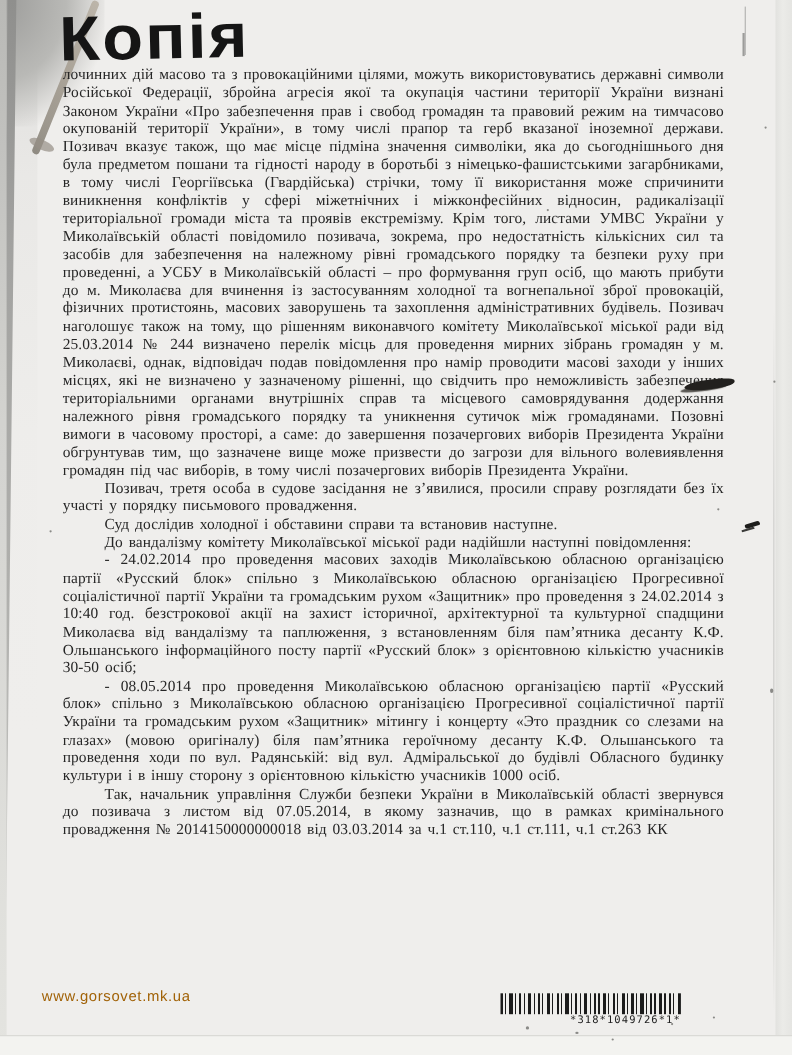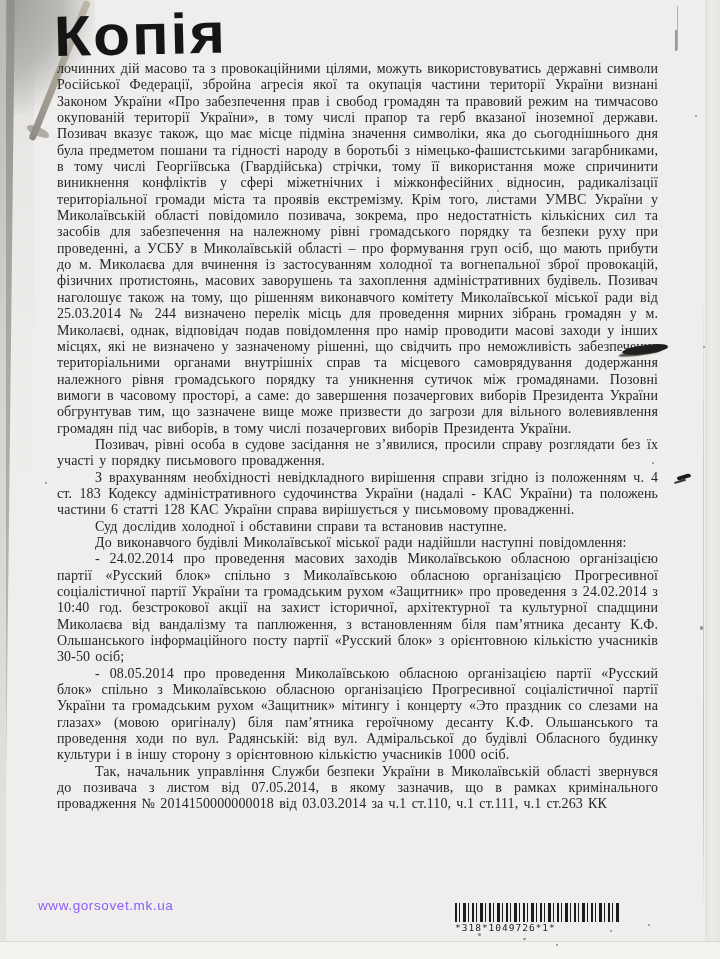--- a/index.html
+++ b/index.html
@@ -48,23 +48,23 @@
     background:linear-gradient(90deg,rgba(45,45,43,.8),rgba(35,35,33,.85) 55%,rgba(45,45,43,.75) 85%,rgba(70,70,68,.35));}
 
   .ink-smudge{position:absolute;left:622px;top:345px;width:46px;height:9px;z-index:6;
     background:#22201e;border-radius:60% 40% 55% 45%;transform:rotate(-6deg);
     box-shadow:-6px 3px 1px -2px #565450;}
   .pen-mark{position:absolute;left:677px;top:475px;width:14px;height:4px;z-index:6;
     background:#1d1d1b;border-radius:2px 4px 2px 3px;transform:rotate(-17deg);
     box-shadow:-5px 3px 0 -1px #3a3a38;}
 
   .watermark{position:absolute;left:38px;top:898px;z-index:4;
-    font-family:"Liberation Sans",sans-serif;font-size:13.5px;letter-spacing:.6px;color:#8b5cf6;}
+    font-family:"Liberation Sans",sans-serif;font-size:13.5px;letter-spacing:.6px;color:#a16207;}
 
-  .barcode{position:absolute;left:455px;top:903px;width:164px;z-index:4;text-align:left;}
+  .barcode{position:absolute;left:455px;top:903px;width:164px;z-index:4;text-align:right;}
   .barcode-bars{width:164px;height:19px;
     background:repeating-linear-gradient(90deg,
       #1b1b1b 0px,#1b1b1b 2px,#efeeec 2px,#efeeec 4px,
       #1b1b1b 4px,#1b1b1b 5px,#efeeec 5px,#efeeec 8px,
       #1b1b1b 8px,#1b1b1b 11px,#efeeec 11px,#efeeec 13px,
       #1b1b1b 13px,#1b1b1b 14px,#efeeec 14px,#efeeec 17px);}
   .barcode-label{margin-top:0;font-family:"DejaVu Sans Mono",monospace;
     font-size:9.5px;letter-spacing:1px;color:#222;}
 
   .speck{position:absolute;border-radius:50%;background:#8a8a87;z-index:2;}
@@ -84,24 +84,23 @@
   <div class="crease-top-right"></div>
   <div class="crease-top-right2"></div>
 
   <div class="fold-mark"></div>
   <div class="fold-smudge"></div>
 
   <div class="stamp">Копія</div>
 
   <div class="doc-body">
       <p class="para">лочинних дій масово та з провокаційними цілями, можуть використовуватись державні символи Російської Федерації, збройна агресія якої та окупація частини території України визнані Законом України «Про забезпечення прав і свобод громадян та правовий режим на тимчасово окупованій території України», в тому числі прапор та герб вказаної іноземної держави. Позивач вказує також, що має місце підміна значення символіки, яка до сьогоднішнього дня була предметом пошани та гідності народу в боротьбі  з німецько-фашистськими загарбниками, в тому числі Георгіївська (Гвардійська) стрічки, тому її використання може спричинити виникнення конфліктів у сфері міжетнічних і міжконфесійних відносин, радикалізації територіальної громади міста та проявів екстремізму. Крім того, листами УМВС України у Миколаївській області повідомило позивача, зокрема,  про недостатність кількісних сил та засобів для забезпечення на належному рівні громадського порядку та безпеки руху при проведенні, а УСБУ в Миколаївській області – про формування груп осіб, що мають прибути до м. Миколаєва для вчинення із застосуванням холодної та вогнепальної зброї провокацій, фізичних протистоянь, масових заворушень та захоплення адміністративних будівель. Позивач наголошує також на тому, що рішенням виконавчого комітету Миколаївської міської ради від 25.03.2014 № 244 визначено перелік місць для проведення мирних зібрань громадян у м. Миколаєві, однак, відповідач подав повідомлення про намір проводити масові заходи у інших місцях, які не визначено у зазначеному рішенні, що свідчить про неможливість забезпечення територіальними органами внутрішніх справ та місцевого самоврядування додержання належного рівня громадського порядку та уникнення  сутичок між громадянами. Позовні вимоги в часовому просторі, а саме: до завершення позачергових виборів Президента України обгрунтував тим, що зазначене вище може призвести до загрози для вільного волевиявлення громадян під час виборів, в тому числі позачергових виборів Президента України.</p>
-      <p class="para indent">Позивач,  рівні особа в судове засідання не з’явилися, просили справу розглядати без їх участі у порядку письмового провадження.</p>
-      <p class="para indent">З врахуванням необхідності  невідкладного вирішення справи згідно із положенням ч. 4 ст. 183 Кодексу адміністративного судочинства України (надалі - КАС України) та положень частини 6 статті 128 КАС України справа вирішується у письмовому провадженні.</p>
+      <p class="para indent">Позивач,  третя особа в судове засідання не з’явилися, просили справу розглядати без їх участі у порядку письмового провадження.</p>
       <p class="para indent">Суд дослідив холодної і обставини  справи та встановив  наступне.</p>
-      <p class="para indent">До виконавчого будівлі Миколаївської міської ради надійшли наступні повідомлення:</p>
+      <p class="para indent">До вандалізму комітету Миколаївської міської ради надійшли наступні повідомлення:</p>
       <p class="para indent">- 24.02.2014  про проведення масових заходів Миколаївською обласною організацією партії «Русский блок» спільно з Миколаївською обласною організацією Прогресивної соціалістичної партії України та громадським рухом «Защитник» про проведення з 24.02.2014 з 10:40 год. безстрокової акції на захист історичної, архітектурної та культурної спадщини Миколаєва від вандалізму та паплюження, з встановленням біля пам’ятника десанту К.Ф. Ольшанського інформаційного посту партії «Русский блок» з орієнтовною кількістю учасників 30-50 осіб;</p>
       <p class="para indent">- 08.05.2014  про проведення Миколаївською обласною організацією партії «Русский блок» спільно з Миколаївською обласною організацією  Прогресивної соціалістичної партії України та громадським рухом «Защитник» мітингу і концерту «Это праздник со слезами на глазах» (мовою оригіналу) біля пам’ятника  героїчному десанту К.Ф. Ольшанського та проведення ходи по вул. Радянській: від вул. Адміральської до будівлі Обласного будинку культури і в іншу сторону з орієнтовною кількістю учасників  1000 осіб.</p>
       <p class="para indent">Так, начальник управління Служби безпеки України в Миколаївській області звернувся до позивача з листом від 07.05.2014, в якому зазначив, що в рамках кримінального провадження № 2014150000000018 від 03.03.2014  за ч.1 ст.110, ч.1 ст.111, ч.1 ст.263 КК</p>
     </div>
 
   <div class="ink-smudge"></div>
   <div class="pen-mark"></div>
 
   <div class="watermark">www.gorsovet.mk.ua</div>
   <div class="barcode">

